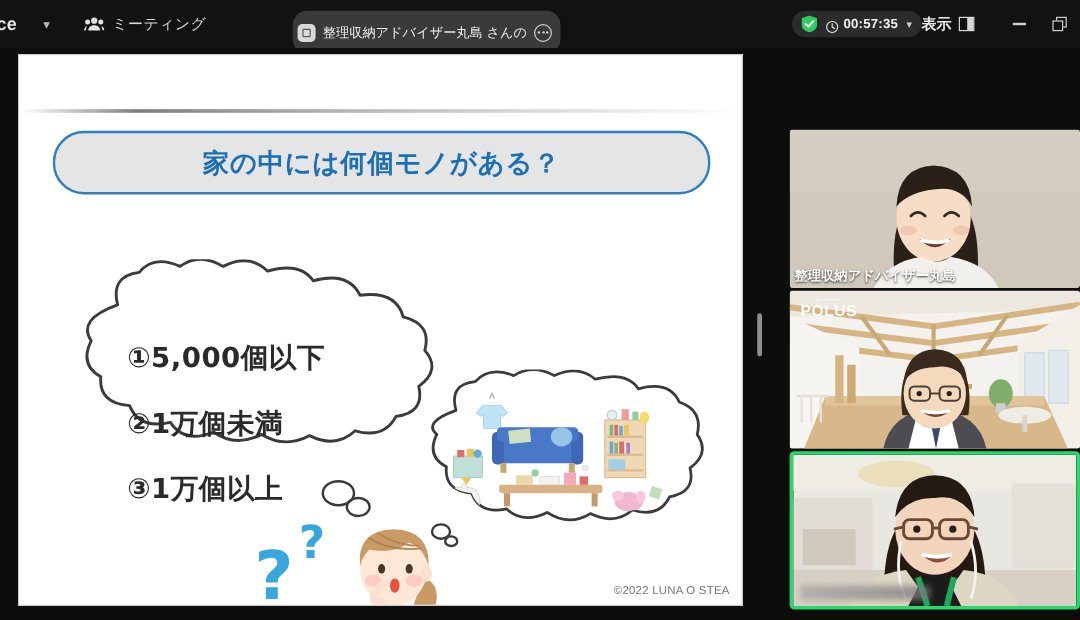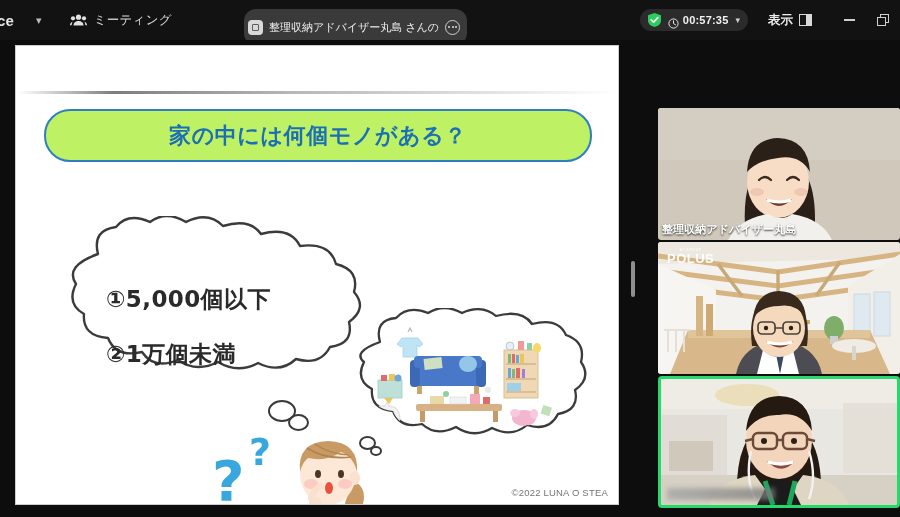--- a/index.html
+++ b/index.html
@@ -68,21 +68,21 @@
     width: 2px; height: 2px; border-radius: 50%; background: #dcdcdc;
   }
 
   .tb-right {
     position: absolute; right: 0; top: 0; height: 40px;
     display: flex; align-items: center;
   }
   .pill {
     display: flex; align-items: center; gap: 7px;
     background: #2b2b2b; border-radius: 14px;
-    height: 22px; padding: 0 8px; margin-right: 20px;
+    height: 22px; padding: 0 8px; margin-right: 0;
   }
   .shield {
     width: 13px; height: 14px; position: relative;
   }
   .shield svg { display: block; }
   .timer-wrap { display: flex; align-items: center; gap: 4px; }
   .clock-ico { width: 11px; height: 11px; }
   .timer-txt {
     color: #f0f0f0; font-size: 11px; font-weight: 700; letter-spacing: .2px;
   }
@@ -132,21 +132,21 @@
   }
   .title-rule {
     position: absolute; left: 2px; top: 45px; width: 600px; height: 3px;
     background: linear-gradient(to right, #ffffff 0%, #7d7d7d 16%, #b6b6b6 45%, #e4e4e4 80%, #ffffff 100%);
   }
   .qbox {
     position: absolute; left: 28px; top: 63px;
     width: 548px; height: 53px;
     border: 2.2px solid #2d7fc1;
     border-radius: 26px;
-    background: #bef264;
+    background: #e5e5e5;
     display: flex; align-items: center; justify-content: center;
   }
   .qbox span {
     font-size: 22px; font-weight: 700; color: #1b6fb5;
     letter-spacing: .6px;
     font-family: "DejaVu Sans", "Liberation Sans", sans-serif;
   }
 
   .cloud-left { position: absolute; left: 42px; top: 170px; width: 320px; height: 155px; }
   .cloud-right { position: absolute; left: 330px; top: 262px; width: 245px; height: 145px; }
@@ -327,20 +327,21 @@
           <path d="M40 38 Q34 14 58 11 Q70 -4 92 6 Q108 -6 128 6 Q150 -5 165 10 Q192 2 203 18
                    Q232 10 242 30 Q272 26 278 48 Q302 54 296 76 Q310 92 291 106 Q296 128 272 131
                    Q262 150 238 143 Q222 158 200 147 Q180 158 160 146 Q138 157 120 144
                    Q96 154 84 136 Q58 142 50 122 Q24 120 26 98 Q8 88 18 68 Q6 50 40 38 Z" fill="#ffffff" stroke="#3b3b3b" stroke-width="2.4" stroke-linejoin="round"></path>
         </svg>
       </div>
 
       <div class="options">
         <div>①5,000個以下</div>
         <div>②1万個未満</div>
+        <div>③1万個以上</div>
       </div>
 
       <div class="cloud-right">
         <svg width="245" height="145" viewBox="0 0 245 145">
           <defs>
             <clipPath id="cclip">
               <path d="M34 34 Q28 12 50 10 Q62 -3 82 5 Q98 -5 116 5 Q136 -4 150 8 Q176 1 186 16
                        Q212 9 220 27 Q240 34 235 54 Q246 70 229 82 Q234 102 212 106
                        Q203 124 181 117 Q166 130 146 120 Q128 131 110 119 Q90 129 76 116
                        Q54 121 47 103 Q24 101 26 81 Q9 72 18 54 Q6 44 34 34 Z"></path>

